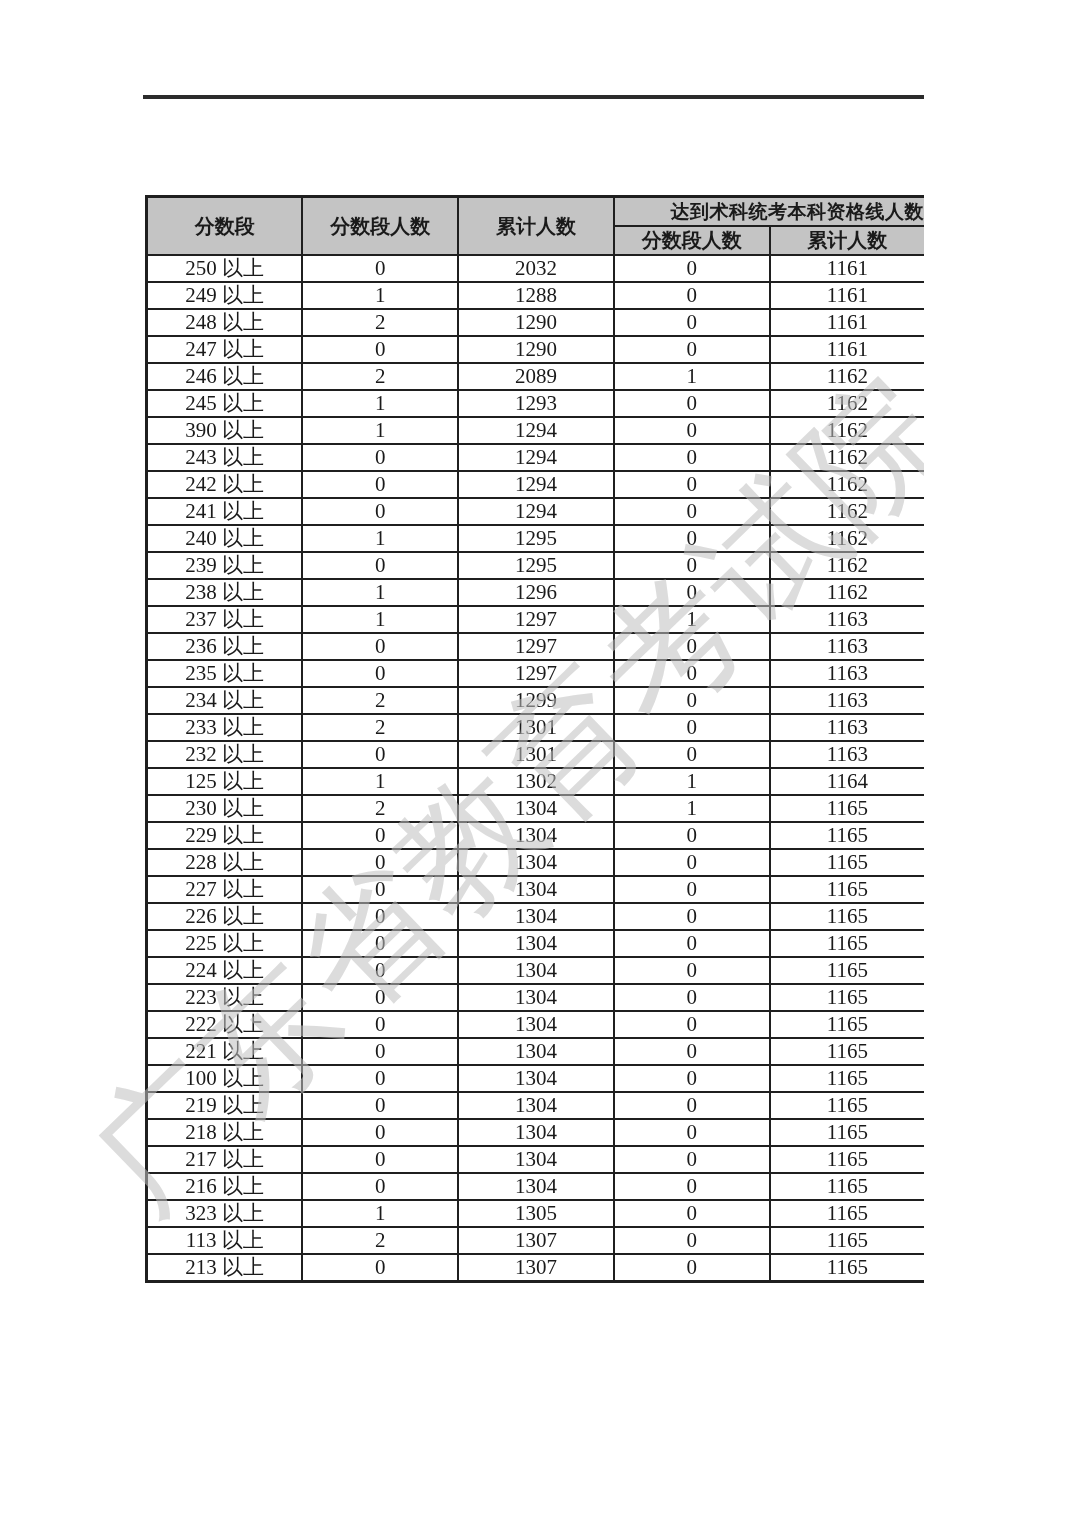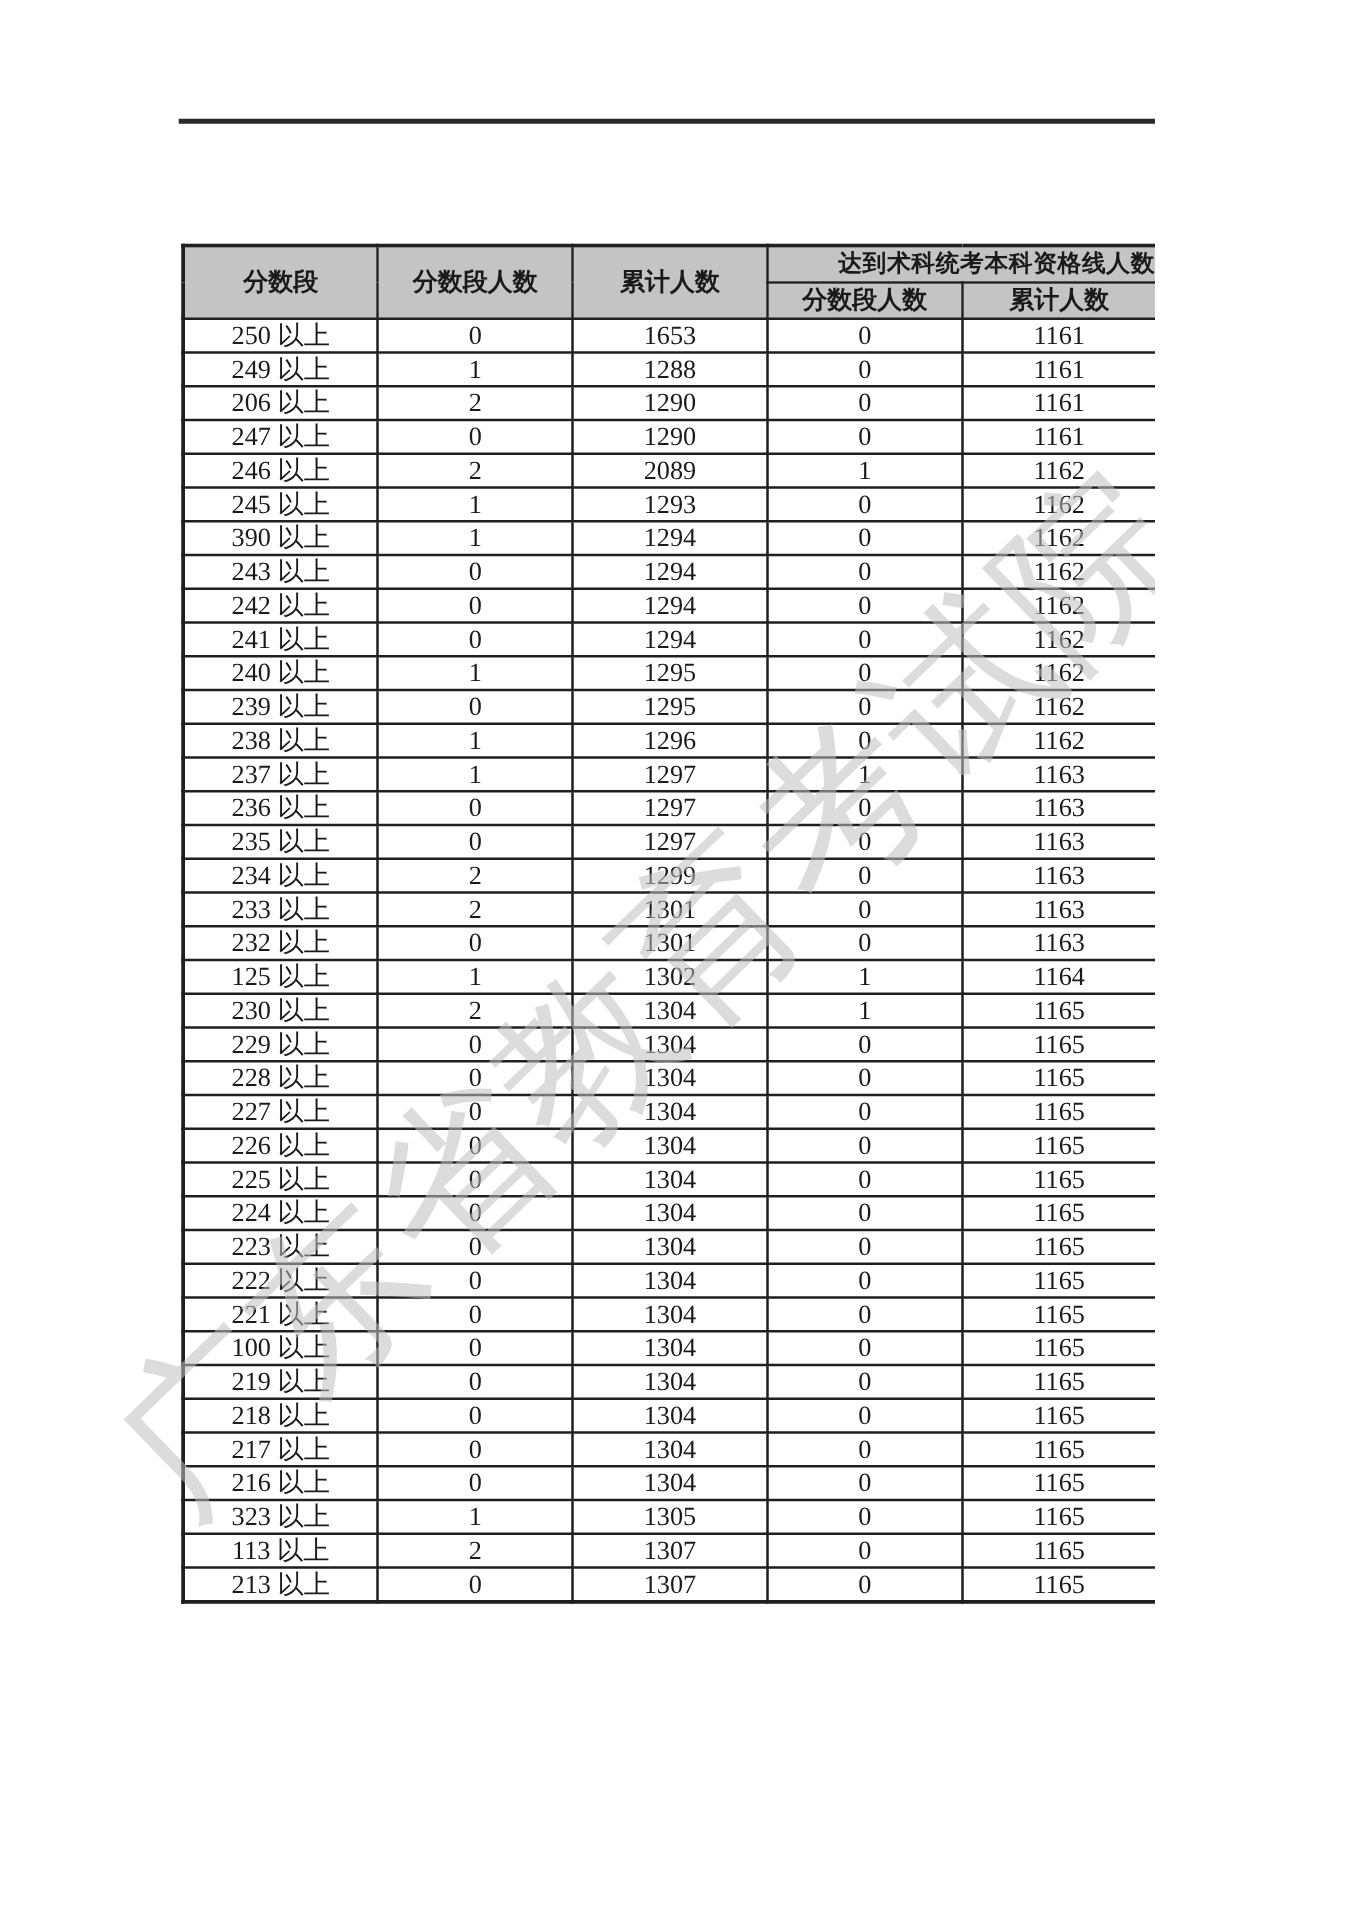--- a/index.html
+++ b/index.html
@@ -109,33 +109,33 @@
         </tr>
         <tr>
           <th>分数段人数</th>
           <th>累计人数</th>
         </tr>
       </thead>
       <tbody id="table-body">
           <tr>
             <td>250 以上</td>
             <td>0</td>
-            <td>1653</td>
+            <td>2032</td>
             <td>0</td>
             <td>1161</td>
           </tr>
           <tr>
             <td>249 以上</td>
             <td>1</td>
             <td>1288</td>
             <td>0</td>
             <td>1161</td>
           </tr>
           <tr>
-            <td>206 以上</td>
+            <td>248 以上</td>
             <td>2</td>
             <td>1290</td>
             <td>0</td>
             <td>1161</td>
           </tr>
           <tr>
             <td>247 以上</td>
             <td>0</td>
             <td>1290</td>
             <td>0</td>

